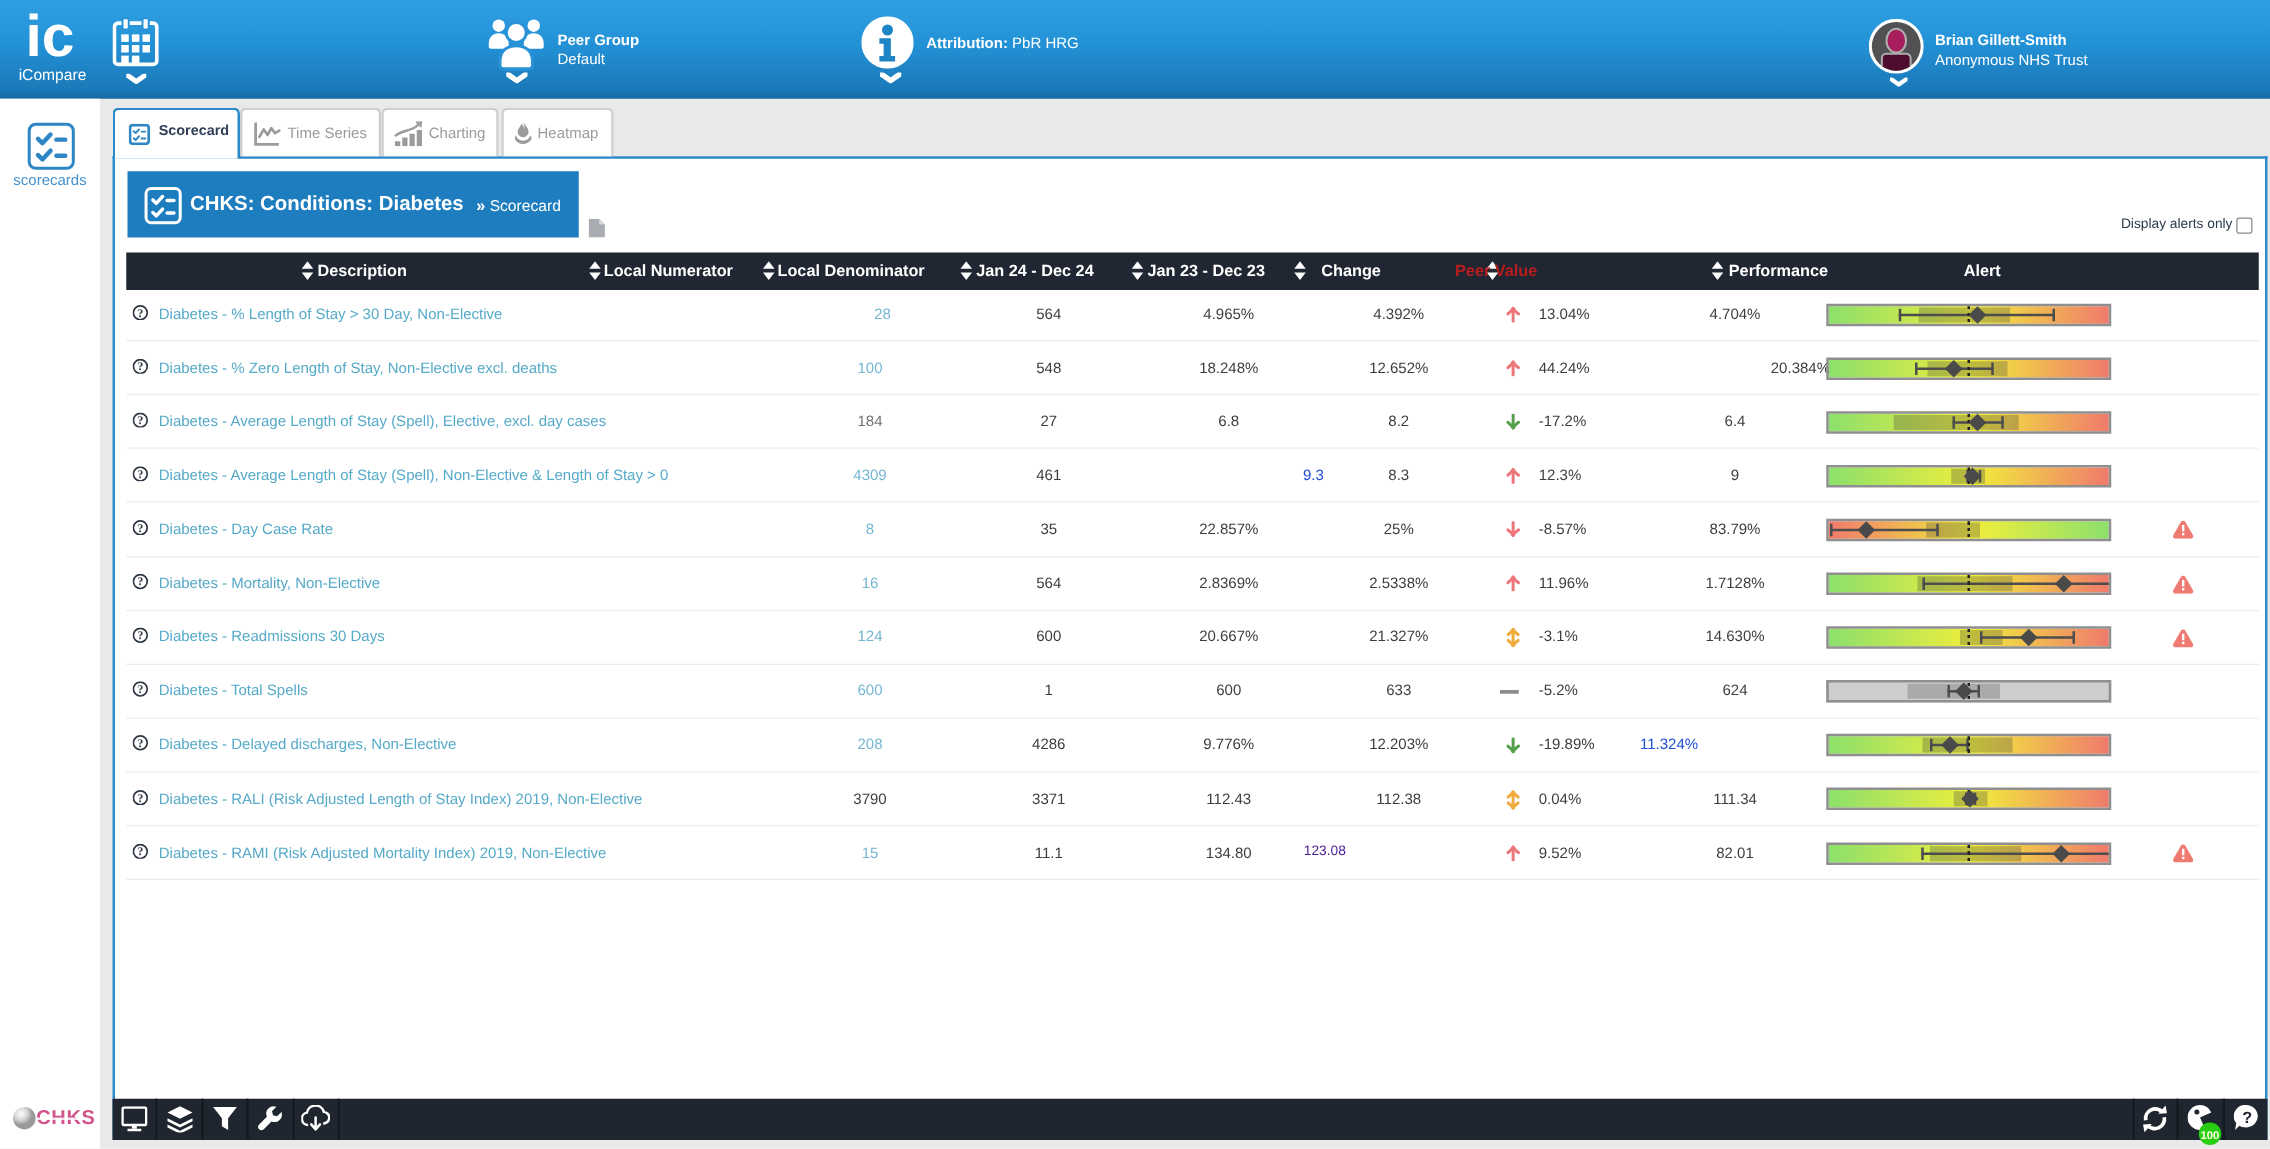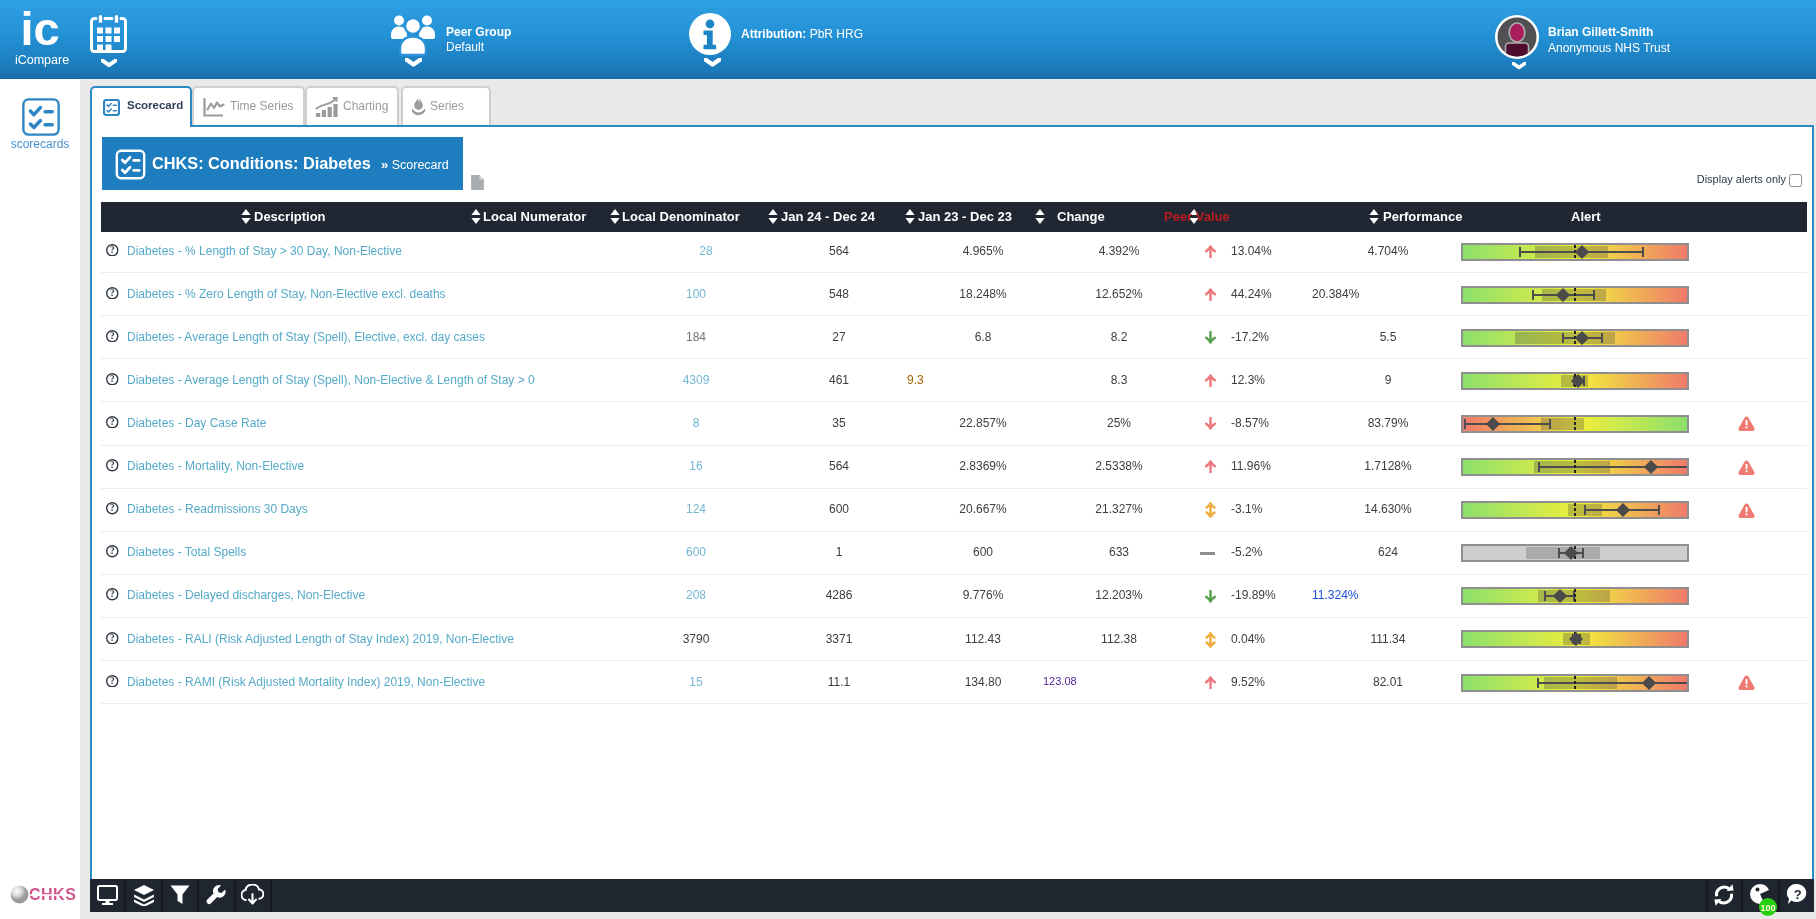--- a/index.html
+++ b/index.html
@@ -116,21 +116,21 @@
     </g>
 <path d="M1 12 C5 7.5 13 8 17.5 4.5 L20.5 2" fill="none" stroke="#9b9b9b" stroke-width="2"></path>
 <path d="M17.8 1 L21.8 0.8 L21.3 4.8" fill="none" stroke="#9b9b9b" stroke-width="1.8"></path>
   </svg>
 <div class="abs" style="left:343px;top:99px;color:#9b9b9b;font-size:12px">Charting</div>
 <div class="abs" style="left:401px;top:86px;width:90px;height:39px;background:#fff;border:2px solid #cfcfcf;border-bottom:none;border-radius:5px 5px 0 0"></div>
 <svg class="abs" style="left:412px;top:97px" width="13.5" height="19" viewBox="0 0 13.5 19">
 <path d="M6.5 0 C7.5 3 10.8 5 10.8 8.4 C10.8 10.9 9 12.7 6.5 12.7 C4 12.7 2.2 10.9 2.2 8.4 C2.2 5.6 4.7 4.3 5.3 1.8 C6.1 3.4 7.2 4.1 7.4 6.1 C8 4.5 7 2 6.5 0 Z" fill="#9b9b9b"></path>
 <path d="M0.6 11.2 C1.5 13.8 3.7 15.5 6.5 15.5 C9.3 15.5 11.5 13.8 12.4 11.2 L13.4 13.6 C12.2 16.4 9.6 18.2 6.5 18.2 C3.4 18.2 0.8 16.4 -0.4 13.6 Z" fill="#9b9b9b"></path>
   </svg>
-<div class="abs" style="left:430px;top:99px;color:#9b9b9b;font-size:12px">Series</div>
+<div class="abs" style="left:430px;top:99px;color:#9b9b9b;font-size:12px">Heatmap</div>
 <div class="abs" style="left:102px;top:137px;width:361px;height:53px;background:#1e7dbf"></div>
 <svg style="position:absolute;left:115px;top:149px" width="31" height="31" viewBox="0 0 34 34">
 <rect x="2" y="2" width="30" height="30" rx="4.5" fill="none" stroke="#fff" stroke-width="2.6322580645161286"></rect>
 <path d="M8 12 l3 3 5.5-6" fill="none" stroke="#fff" stroke-width="3" stroke-linecap="round" stroke-linejoin="round"></path>
 <path d="M20.5 12.5 h6" stroke="#fff" stroke-width="3" stroke-linecap="round"></path>
 <path d="M8 23 l3 3 5.5-6" fill="none" stroke="#fff" stroke-width="3" stroke-linecap="round" stroke-linejoin="round"></path>
 <path d="M20.5 23.5 h6" stroke="#fff" stroke-width="3" stroke-linecap="round"></path>
 </svg>
 <div class="abs b" style="left:152px;top:154px;color:#fff;font-size:16.3px">CHKS: Conditions: Diabetes</div>
 <div class="abs" style="left:381px;top:157px;color:#fff;font-size:12.5px"><span class="b" style="font-size:13px">»</span>&nbsp;Scorecard</div>
@@ -214,21 +214,21 @@
 <div class="abs" style="left:127px;top:286.7px;color:#55aac8;font-size:12px">Diabetes - % Zero Length of Stay, Non-Elective excl. deaths</div>
 <div class="abs" style="left:620px;top:286.7px;width:152px;text-align:center;color:#74b6d1;font-size:12px">100</div>
 <div class="abs" style="left:763px;top:286.7px;width:152px;text-align:center;color:#3d3d3d;font-size:12px">548</div>
 <div class="abs" style="left:907px;top:286.7px;width:152px;text-align:center;color:#3d3d3d;font-size:12px">18.248%</div>
 <div class="abs" style="left:1043px;top:286.7px;width:152px;text-align:center;color:#3d3d3d;font-size:12px">12.652%</div>
 <svg class="abs" style="left:1205px;top:287.7px" width="11" height="13" viewBox="0 0 11 13">
     <path d="M5.5 2 V12.2" stroke="#ed767b" stroke-width="2.4" stroke-linecap="round" fill="none"></path>
     <path d="M1.2 6.2 C2.9 5 4.6 3.5 5.5 1.5 C6.4 3.5 8.1 5 9.8 6.2" stroke="#ed767b" stroke-width="2.4" stroke-linecap="round" stroke-linejoin="round" fill="none"></path>
   </svg>
 <div class="abs" style="left:1231px;top:286.7px;color:#3d3d3d;font-size:12px">44.24%</div>
-<div class="abs" style="left:1312px;top:286.7px;width:152px;text-align:left;color:#3d3d3d;font-size:12px">20.384%</div>
+<div class="abs" style="left:1312px;top:286.7px;width:152px;text-align:right;color:#3d3d3d;font-size:12px">20.384%</div>
 <div class="abs" style="left:1461px;top:285.65000000000003px;width:228px;height:18px;border:2px solid #8f8f8f;background:linear-gradient(90deg,#8ce06c 0%,#f1ee3b 52%,#f07a6c 100%)">
     <div class="abs" style="left:79px;top:1px;width:64px;height:12px;background:rgba(70,70,70,0.30)"></div>
     <div class="abs" style="left:69px;top:6px;width:63px;height:2px;background:#4d4d4d"></div>
     <div class="abs" style="left:69px;top:2px;width:2px;height:10px;background:#4d4d4d"></div>
     <div class="abs" style="left:130px;top:2px;width:2px;height:10px;background:#4d4d4d"></div>
     <div class="abs" style="left:111px;top:0;width:1.6px;height:14px;background:repeating-linear-gradient(180deg,#222 0px,#222 2.6px,rgba(0,0,0,0) 2.6px,rgba(0,0,0,0) 5.2px)"></div>
     <div class="abs" style="left:95px;top:2px;width:10px;height:10px;background:#4a4a4a;transform:rotate(45deg)"></div>
   </div>
 <div class="abs" style="left:101px;top:358.3px;width:1706px;height:1px;background:#ececec"></div>
 <svg class="abs" style="left:106px;top:329.8px" width="12.5" height="12.5" viewBox="0 0 14 14">
@@ -238,38 +238,38 @@
 <div class="abs" style="left:127px;top:329.8px;color:#55aac8;font-size:12px">Diabetes - Average Length of Stay (Spell), Elective, excl. day cases</div>
 <div class="abs" style="left:620px;top:329.8px;width:152px;text-align:center;color:#737373;font-size:12px">184</div>
 <div class="abs" style="left:763px;top:329.8px;width:152px;text-align:center;color:#3d3d3d;font-size:12px">27</div>
 <div class="abs" style="left:907px;top:329.8px;width:152px;text-align:center;color:#3d3d3d;font-size:12px">6.8</div>
 <div class="abs" style="left:1043px;top:329.8px;width:152px;text-align:center;color:#3d3d3d;font-size:12px">8.2</div>
 <svg class="abs" style="left:1205px;top:331.2px" width="11" height="13" viewBox="0 0 11 13">
     <path d="M5.5 0.8 V11" stroke="#55a04c" stroke-width="2.4" stroke-linecap="round" fill="none"></path>
     <path d="M1.2 6.8 C2.9 8 4.6 9.5 5.5 11.5 C6.4 9.5 8.1 8 9.8 6.8" stroke="#55a04c" stroke-width="2.4" stroke-linecap="round" stroke-linejoin="round" fill="none"></path>
   </svg>
 <div class="abs" style="left:1231px;top:329.8px;color:#3d3d3d;font-size:12px">-17.2%</div>
-<div class="abs" style="left:1312px;top:329.8px;width:152px;text-align:center;color:#3d3d3d;font-size:12px">5.5</div>
+<div class="abs" style="left:1312px;top:329.8px;width:152px;text-align:center;color:#3d3d3d;font-size:12px">6.4</div>
 <div class="abs" style="left:1461px;top:328.75px;width:228px;height:18px;border:2px solid #8f8f8f;background:linear-gradient(90deg,#8ce06c 0%,#f1ee3b 52%,#f07a6c 100%)">
     <div class="abs" style="left:52px;top:1px;width:100px;height:12px;background:rgba(70,70,70,0.30)"></div>
     <div class="abs" style="left:99px;top:6px;width:41px;height:2px;background:#4d4d4d"></div>
     <div class="abs" style="left:99px;top:2px;width:2px;height:10px;background:#4d4d4d"></div>
     <div class="abs" style="left:138px;top:2px;width:2px;height:10px;background:#4d4d4d"></div>
     <div class="abs" style="left:111px;top:0;width:1.6px;height:14px;background:repeating-linear-gradient(180deg,#222 0px,#222 2.6px,rgba(0,0,0,0) 2.6px,rgba(0,0,0,0) 5.2px)"></div>
     <div class="abs" style="left:114px;top:2px;width:10px;height:10px;background:#4a4a4a;transform:rotate(45deg)"></div>
   </div>
 <div class="abs" style="left:101px;top:401.4px;width:1706px;height:1px;background:#ececec"></div>
 <svg class="abs" style="left:106px;top:372.9px" width="12.5" height="12.5" viewBox="0 0 14 14">
 <circle cx="7" cy="7" r="6.2" fill="none" stroke="#2d3540" stroke-width="1.5"></circle>
 <text x="7" y="10.4" font-size="10.5" font-weight="bold" fill="#2d3540" text-anchor="middle" font-family="Liberation Serif">?</text>
   </svg>
 <div class="abs" style="left:127px;top:372.9px;color:#55aac8;font-size:12px">Diabetes - Average Length of Stay (Spell), Non-Elective &amp; Length of Stay &gt; 0</div>
 <div class="abs" style="left:620px;top:372.9px;width:152px;text-align:center;color:#74b6d1;font-size:12px">4309</div>
 <div class="abs" style="left:763px;top:372.9px;width:152px;text-align:center;color:#3d3d3d;font-size:12px">461</div>
-<div class="abs" style="left:907px;top:372.9px;width:152px;text-align:left;color:#a16207;font-size:12px">9.3</div>
+<div class="abs" style="left:907px;top:372.9px;width:152px;text-align:right;color:#1d4ed8;font-size:12px">9.3</div>
 <div class="abs" style="left:1043px;top:372.9px;width:152px;text-align:center;color:#3d3d3d;font-size:12px">8.3</div>
 <svg class="abs" style="left:1205px;top:373.9px" width="11" height="13" viewBox="0 0 11 13">
     <path d="M5.5 2 V12.2" stroke="#ed767b" stroke-width="2.4" stroke-linecap="round" fill="none"></path>
     <path d="M1.2 6.2 C2.9 5 4.6 3.5 5.5 1.5 C6.4 3.5 8.1 5 9.8 6.2" stroke="#ed767b" stroke-width="2.4" stroke-linecap="round" stroke-linejoin="round" fill="none"></path>
   </svg>
 <div class="abs" style="left:1231px;top:372.9px;color:#3d3d3d;font-size:12px">12.3%</div>
 <div class="abs" style="left:1312px;top:372.9px;width:152px;text-align:center;color:#3d3d3d;font-size:12px">9</div>
 <div class="abs" style="left:1461px;top:371.85px;width:228px;height:18px;border:2px solid #8f8f8f;background:linear-gradient(90deg,#8ce06c 0%,#f1ee3b 52%,#f07a6c 100%)">
     <div class="abs" style="left:98px;top:1px;width:27px;height:12px;background:rgba(70,70,70,0.30)"></div>
     <div class="abs" style="left:110px;top:6px;width:12px;height:2px;background:#4d4d4d"></div>

